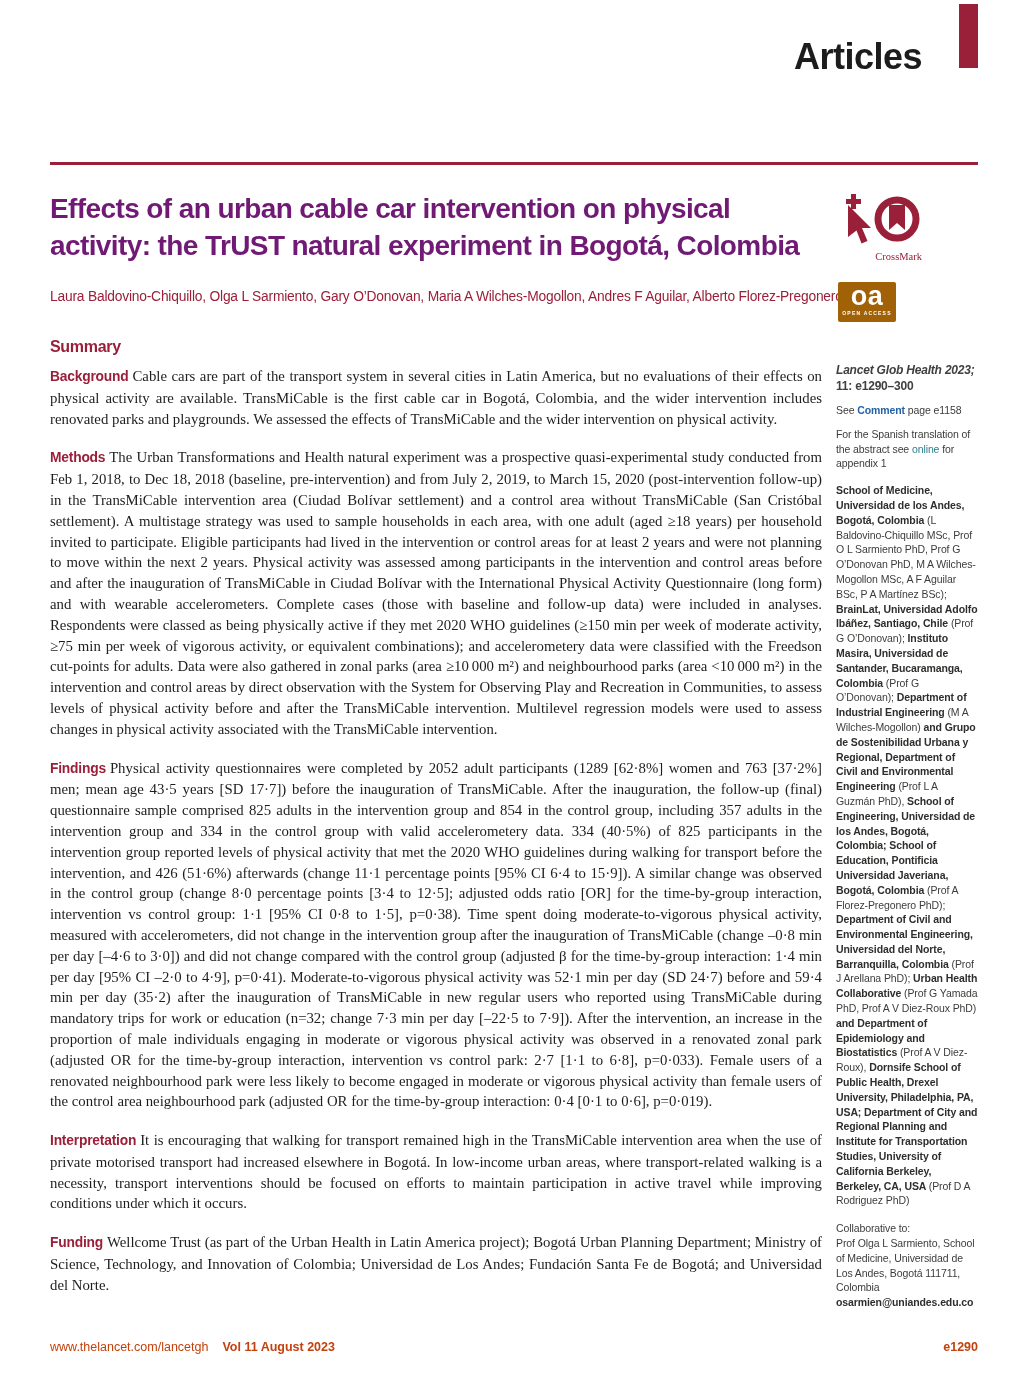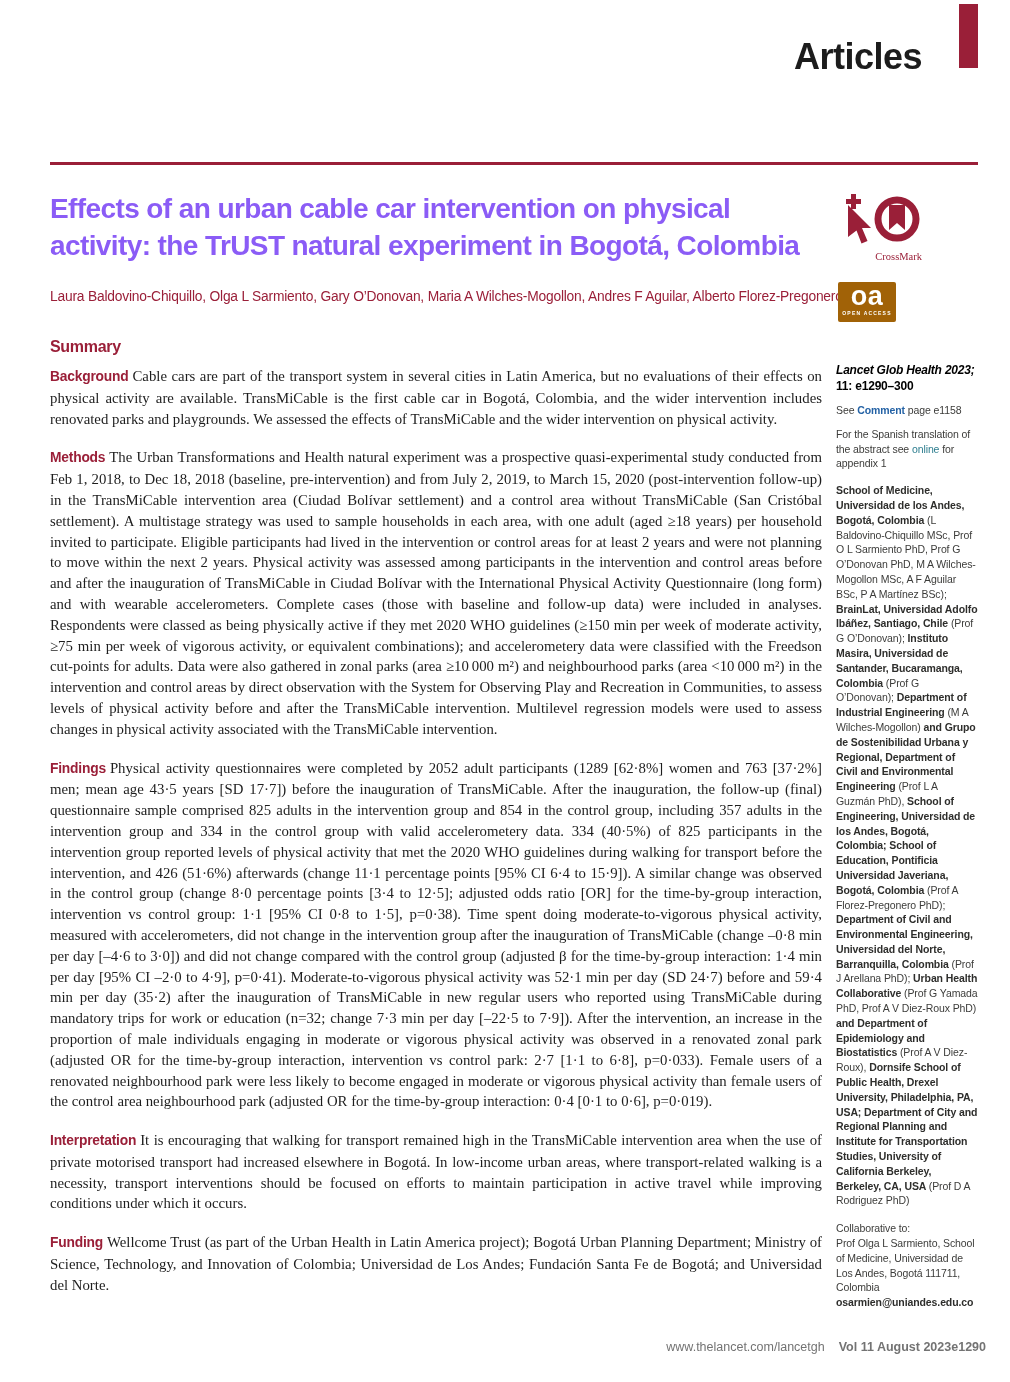--- a/index.html
+++ b/index.html
@@ -4,51 +4,51 @@
 <style>
   html,body{margin:0;padding:0;background:#e8e8e8;}
   .page{position:relative;width:1010px;height:1382px;background:#ffffff;margin:0 auto;overflow:hidden;
         font-family:"Liberation Sans",sans-serif;}
   
   .header-label{position:absolute;top:36px;right:88px;font-size:36px;font-weight:bold;color:#1c1c1c;letter-spacing:-0.5px;}
   .corner-bar{position:absolute;left:959px;top:4px;width:19px;height:64px;background:#9a1f38;}
   .rule{position:absolute;left:50px;top:162px;width:928px;height:3px;background:#9a1f38;}
   
   .title{position:absolute;left:50px;top:190px;width:780px;font-size:28px;line-height:37px;font-weight:bold;
-         color:#8b5cf6;letter-spacing:-0.6px;}
+         color:#701a75;letter-spacing:-0.6px;}
   .title div{white-space:nowrap;}
   .authors{position:absolute;left:50px;top:286px;width:800px;font-size:13.8px;line-height:21px;color:#9a1f38;letter-spacing:-0.2px;}
   .authors div{white-space:nowrap;}
   
   .crossmark{position:absolute;left:832px;top:193px;width:90px;text-align:right;}
   .crossmark .cm-label{font-family:"Liberation Serif",serif;font-size:10.5px;color:#9a1f38;margin-top:2px;}
   .oa-badge{position:absolute;left:838px;top:282px;width:58px;height:40px;background:#a16207;color:#fff;
             text-align:center;border-radius:2px;}
   .oa-badge .oa-main{font-size:27px;font-weight:bold;line-height:28px;letter-spacing:0.5px;}
   .oa-badge .oa-sub{font-size:5px;letter-spacing:1.2px;font-weight:bold;}
   
   .summary-heading{position:absolute;left:50px;top:338px;font-size:16px;font-weight:bold;color:#9a1f38;letter-spacing:-0.3px;}
   .abstract{position:absolute;left:50px;top:366px;width:772px;font-family:"Liberation Serif",serif;
             font-size:14.8px;line-height:20.8px;color:#1d1d1d;text-align:justify;}
   .abstract p{margin:0 0 18px 0;}
   .sec-label{font-family:"Liberation Sans",sans-serif;font-weight:bold;color:#9a1f38;font-size:13.8px;margin-right:4px;letter-spacing:-0.2px;}
   
   .sidebar{position:absolute;left:836px;top:362px;width:142px;font-size:10.5px;line-height:14.8px;
            color:#3c3c3a;letter-spacing:-0.1px;}
   .sb-block{margin-bottom:9px;}
-  .sb-citation{color:#000000;font-weight:bold;font-size:12px;line-height:16px;letter-spacing:-0.2px;}
+  .sb-citation{color:#404040;font-weight:bold;font-size:12px;line-height:16px;letter-spacing:-0.2px;}
   .sb-citation .it{font-style:italic;}
   .seg-bold{font-weight:bold;color:#2e2e2c;}
   .seg-regular{}
   .seg-link-blue{color:#2462a5;font-weight:bold;cursor:pointer;}
   .seg-link-teal{color:#2e7e8f;cursor:pointer;}
   .sb-email{font-weight:bold;color:#2e2e2c;cursor:pointer;}
   
-  .footer{position:absolute;left:50px;top:1340px;width:928px;display:flex;justify-content:flex-end;
-          font-size:12.5px;color:#737373;margin-left:8px;}
+  .footer{position:absolute;left:50px;top:1340px;width:928px;display:flex;justify-content:space-between;
+          font-size:12.5px;color:#c2410c;}
   .footer .vol{font-weight:bold;margin-left:14px;}
   .footer .pageno{font-weight:bold;}
 </style>
 </head>
 <body>
 
 <div class="page">
 
   <div class="header-label">Articles</div>
   <div class="corner-bar"></div>

